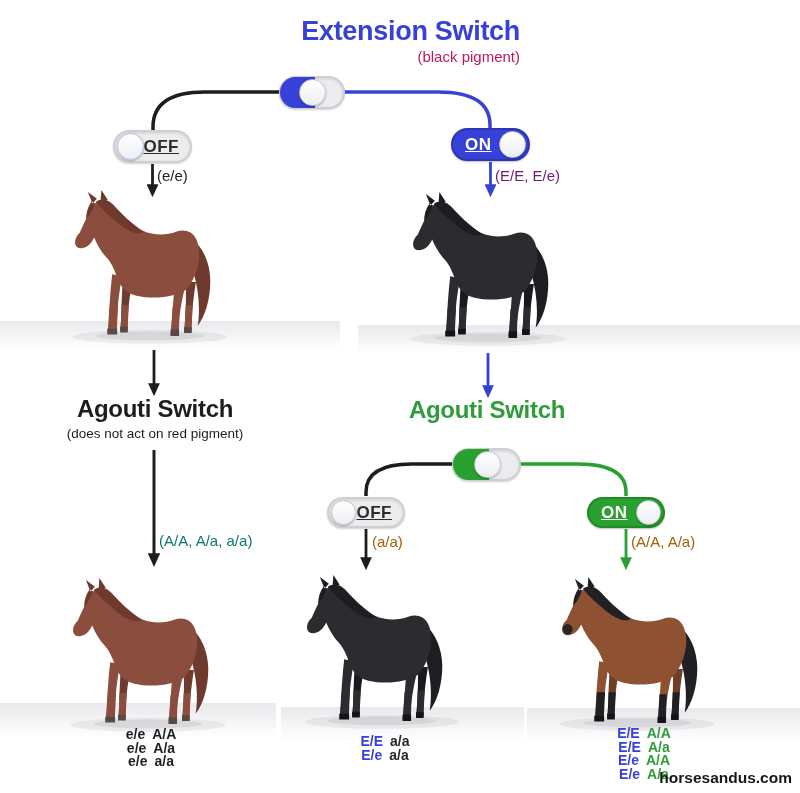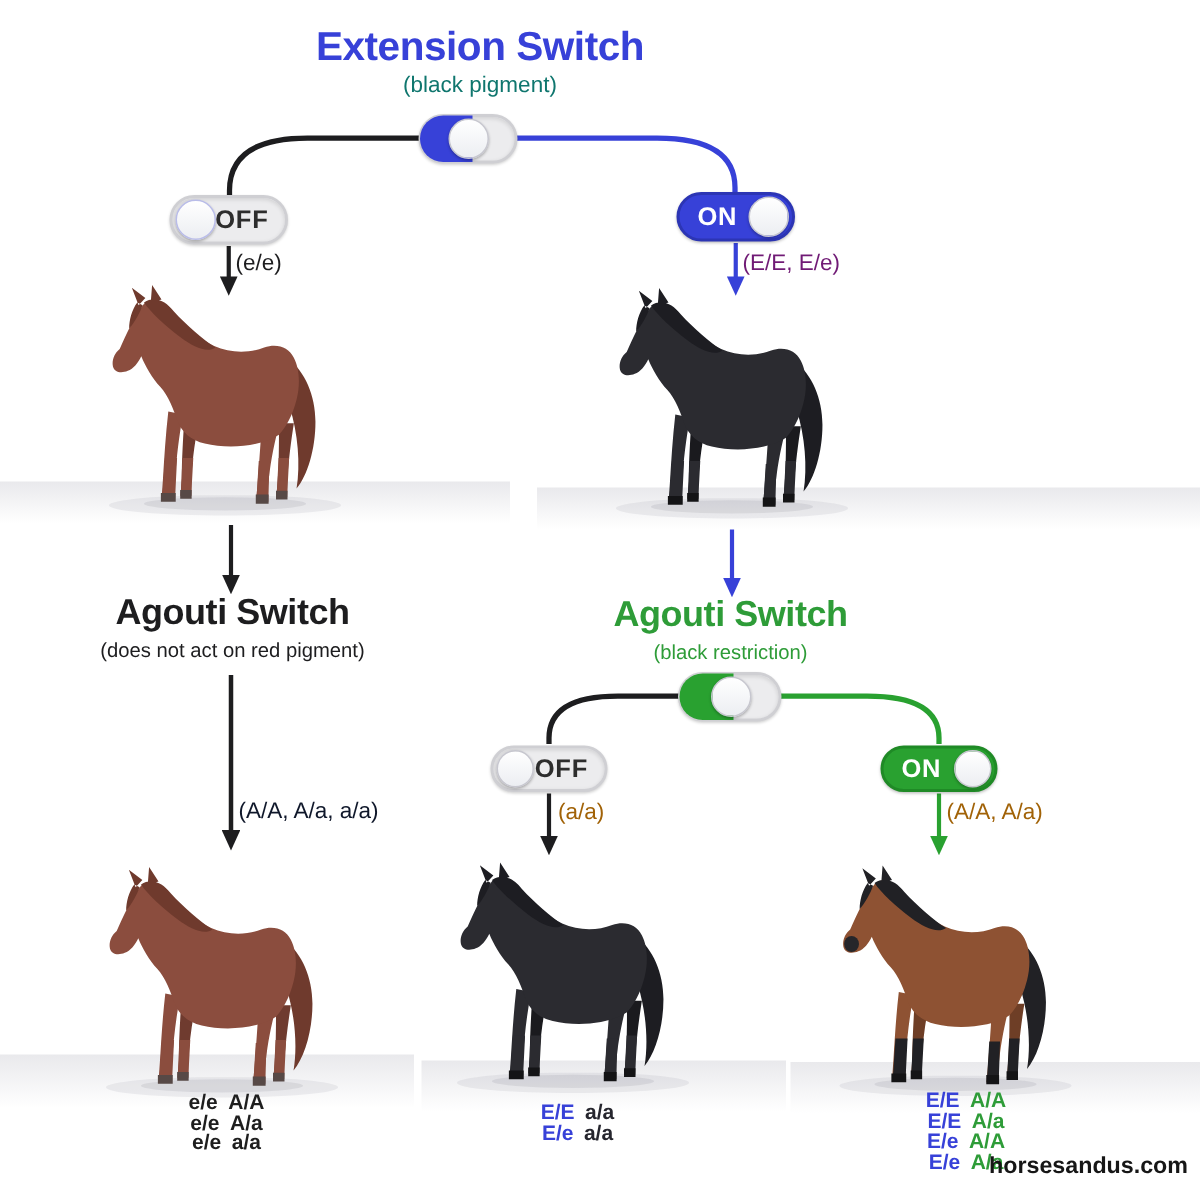--- a/index.html
+++ b/index.html
@@ -4,41 +4,41 @@
 <style>
   html,body{margin:0;padding:0;background:#fff;}
   #stage{
     position:relative;width:800px;height:793px;overflow:hidden;background:#ffffff;
     font-family:"Liberation Sans", sans-serif;
   }
   .abs{position:absolute;}
   
   .h-title{font-weight:700;text-align:center;letter-spacing:-0.3px;}
   .h-sub{font-weight:400;text-align:center;}
-  #ext-title{left:120px;top:16px;width:400px;font-size:27px;color:#3741D8;}
-  #ext-sub{left:120px;top:48px;width:400px;font-size:15px;color:#0f766e;}
+  #ext-title{left:120px;top:16px;width:400px;font-size:27px;color:#3741D8;text-align:right;}
+  #ext-sub{left:120px;top:48px;width:400px;font-size:15px;color:#be185d;text-align:right;}
   #ag-red-title{left:40px;top:395px;width:230px;font-size:24px;color:#1D1D1F;}
   #ag-red-sub{left:40px;top:426px;width:230px;font-size:13.5px;color:#1D1D1F;}
   #ag-blk-title{left:372px;top:396px;width:230px;font-size:24px;color:#2E9C38;}
   #ag-blk-sub{left:372px;top:427px;width:230px;font-size:13.5px;color:#2E9C38;}
   
   .floor{background:linear-gradient(to bottom,#e9e9ec 0%,rgba(250,250,251,0) 85%);}
   
   .tg{position:absolute;border-radius:999px;box-sizing:border-box;}
   .tg-gray{background:#ececee;border:2px solid #cfcfd3;
            box-shadow:inset 0 1px 3px rgba(0,0,0,.12), 0 1px 2px rgba(0,0,0,.18);}
   .tg-blue{background:#3741D8;border:2px solid #2c35b4;box-shadow:0 1px 2px rgba(0,0,0,.25);}
   .tg-green{background:#29A130;border:2px solid #1f8a26;box-shadow:0 1px 2px rgba(0,0,0,.25);}
   .tg .fill{position:absolute;left:-1px;top:-1px;bottom:-1px;width:56%;border-radius:999px 0 0 999px;}
   .fill-blue{background:#3741D8;}
   .fill-green{background:#29A130;}
   .tg .knob{position:absolute;border-radius:50%;background:linear-gradient(#ffffff,#eceef2);
             box-shadow:0 1px 2px rgba(0,0,0,.3);box-sizing:border-box;border:1.5px solid #c7c7cf;}
   .tg .lbl{position:absolute;top:50%;transform:translateY(-50%);
-           font-weight:700;font-size:17px;letter-spacing:.5px;}
+           font-weight:700;font-size:17px;letter-spacing:.5px;text-decoration:underline;}
   .lbl-off{right:11px;color:#2d2d2d;}
   .lbl-on{left:12px;color:#ffffff;}
   
   .line-lbl{font-size:15px;font-weight:400;white-space:nowrap;}
   
   .geno{width:110px;text-align:center;font-size:14px;line-height:13.5px;font-weight:700;}
   .geno-row span + span{margin-left:7px;}
   #watermark{right:8px;top:769px;font-size:15.5px;font-weight:700;color:#161616;}
   
   .horse{position:absolute;}
@@ -84,21 +84,20 @@
     <path d="M520,464 L578,464 Q626,464 626,492 L626,496" stroke="#29A130" stroke-width="3.5"></path>
     <path d="M366,529 V559" stroke="#1D1D1F" stroke-width="2.8" marker-end="url(#ah-black)"></path>
     <path d="M626,529 V559" stroke="#29A130" stroke-width="2.8" marker-end="url(#ah-green)"></path>
   </svg>
 
   <div class="abs h-title" id="ext-title">Extension Switch</div>
   <div class="abs h-sub" id="ext-sub">(black pigment)</div>
   <div class="abs h-title" id="ag-red-title">Agouti Switch</div>
   <div class="abs h-sub" id="ag-red-sub">(does not act on red pigment)</div>
   <div class="abs h-title" id="ag-blk-title">Agouti Switch</div>
-  <div class="abs h-sub" id="ag-blk-sub">(black restriction)</div>
 
   <div class="tg tg-gray" style="left:279px;top:76px;width:66px;height:33px;">
     <div class="fill fill-blue"></div>
     <div class="knob" style="width:27px;height:27px;top:1px;left:calc(50% - 13px);"></div>
   </div>
 
   <div class="tg tg-gray" style="left:113px;top:130px;width:79px;height:33px;">
     <div class="knob" style="width:27px;height:27px;top:1px;left:2px;border-color:#b9bce8;"></div>
     <span class="lbl lbl-off">OFF</span>
   </div>
@@ -118,21 +117,21 @@
     <span class="lbl lbl-off">OFF</span>
   </div>
 
   <div class="tg tg-green" style="left:587px;top:497px;width:78px;height:31px;">
     <div class="knob" style="width:25px;height:25px;top:1px;right:2px;"></div>
     <span class="lbl lbl-on">ON</span>
   </div>
 
   <div class="abs line-lbl" style="left:157px;top:167px;color:#1D1D1F;">(e/e)</div>
   <div class="abs line-lbl" style="left:495px;top:167px;color:#701a75;">(E/E, E/e)</div>
-  <div class="abs line-lbl" style="left:159px;top:532px;color:#0f172a;">(A/A, A/a, a/a)</div>
+  <div class="abs line-lbl" style="left:159px;top:532px;color:#0f766e;">(A/A, A/a, a/a)</div>
   <div class="abs line-lbl" style="left:372px;top:533px;color:#a16207;">(a/a)</div>
   <div class="abs line-lbl" style="left:631px;top:533px;color:#a16207;">(A/A, A/a)</div>
 
   <svg width="0" height="0" style="position:absolute" aria-hidden="true">
     <defs>
       <g id="horse-shape">
         <ellipse cx="100" cy="152.5" rx="86" ry="7" fill="rgba(110,110,125,0.10)"></ellipse>
         <ellipse cx="100" cy="151.5" rx="60" ry="4.5" fill="rgba(110,110,125,0.13)"></ellipse>
         <path fill="var(--tail)" d="M147,52 C159,60 167,77 167,95 C167,114 161,132 153,141 C156,124 154,103 148,85 C144,71 143,59 145,53 Z"></path>
         <path fill="var(--legfar)" d="M70,90 C69,106 68,121 68,134 L67,146 L75,146 L75,134 C76,120 78,106 81,94 Z"></path>

